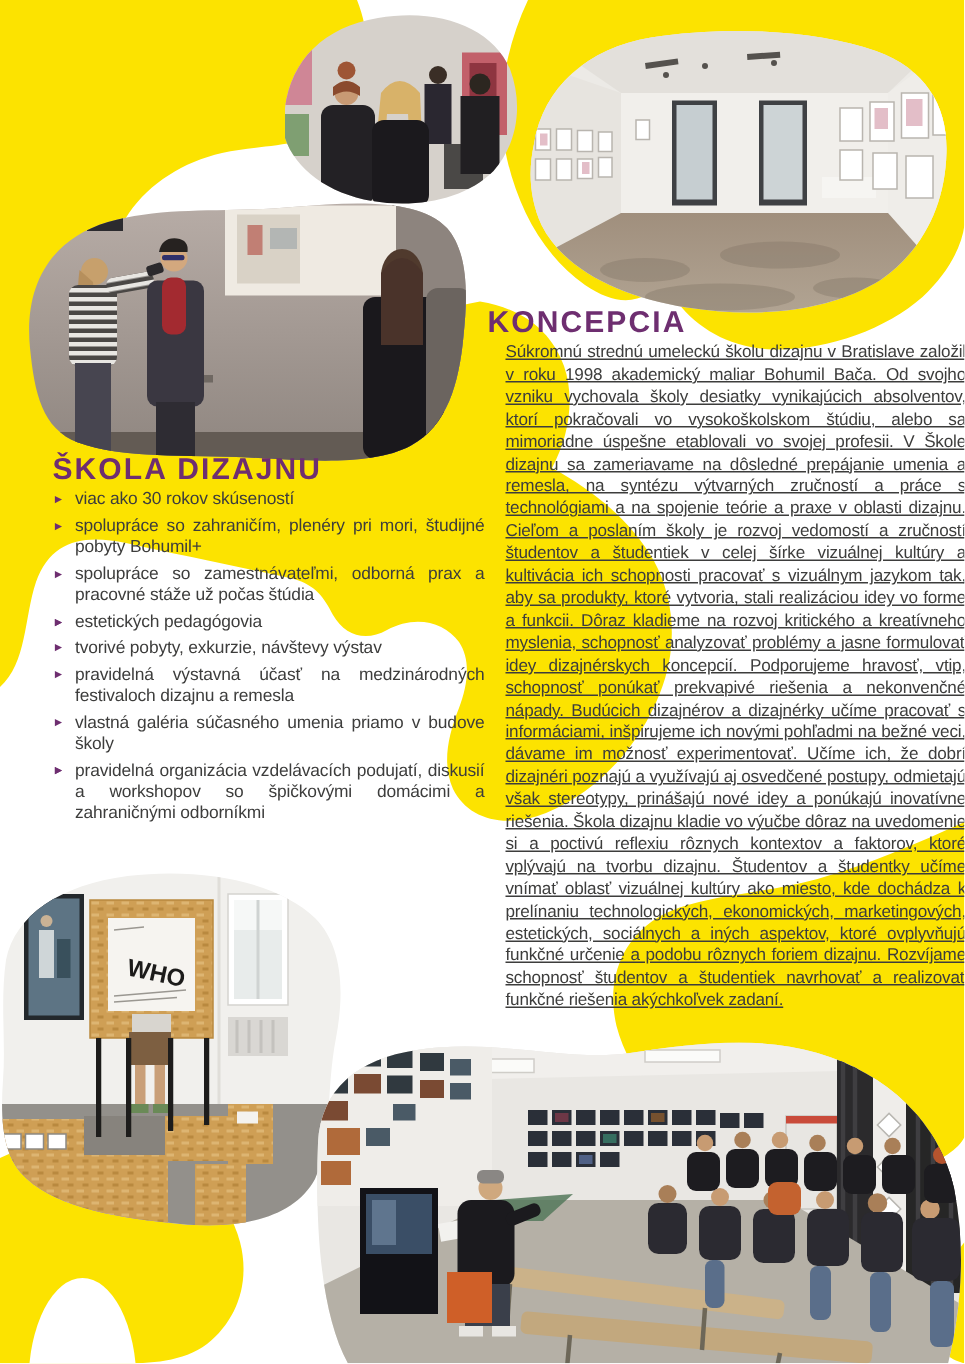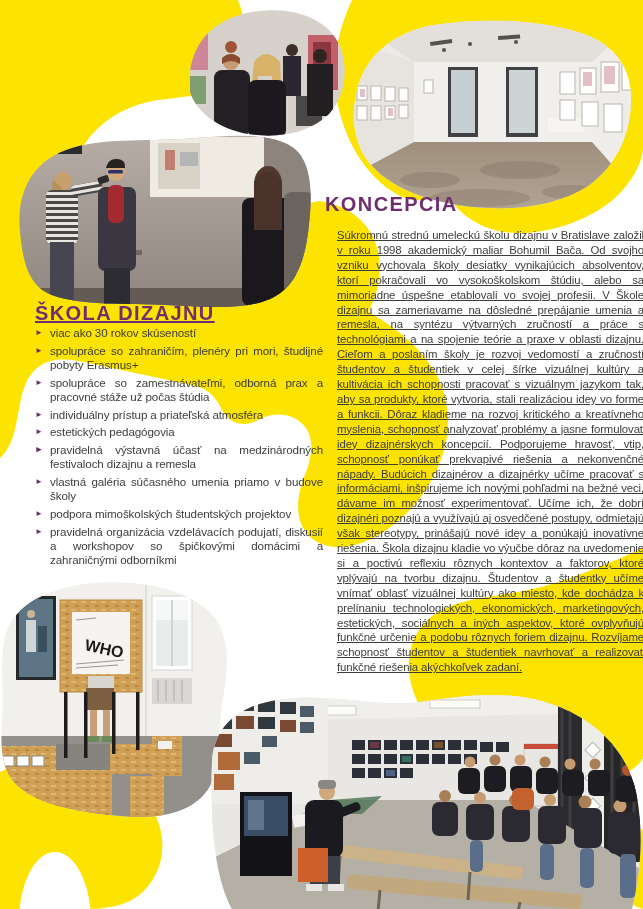--- a/index.html
+++ b/index.html
@@ -5,22 +5,22 @@
   html,body{margin:0;padding:0;background:#ffffff;}
   .page{
     position:relative;width:643px;height:909px;background:#ffffff;
     overflow:hidden;font-family:"Liberation Sans",sans-serif;
   }
   .art{position:absolute;left:0;top:0;}
   .sec-title{
     position:absolute;color:#6E2E70;font-weight:bold;font-size:20px;
     letter-spacing:1.4px;white-space:nowrap;
   }
-  #skola-title{left:35px;top:285px;text-decoration:underline;}
-  #koncepcia-title{left:325px;top:176px;}
+  #skola-title{left:35px;top:285px;}
+  #koncepcia-title{left:325px;top:187px;}
   .bullets{
     position:absolute;left:35px;top:326px;width:288px;margin:0;padding:0;
     list-style:none;font-size:11.6px;line-height:13.9px;color:#3D3D3C;
     letter-spacing:-0.1px;
   }
   .bullets li{position:relative;padding-left:15px;margin-bottom:4px;text-align:justify;}
   .bullets .arr{
     position:absolute;left:0;top:1px;font-size:8px;color:#6E2E70;line-height:12px;
   }
   .para{
@@ -397,28 +397,28 @@
       <rect x="306" y="884" width="16" height="7" fill="#e8e6e2"></rect>
       <rect x="328" y="884" width="16" height="7" fill="#e8e6e2"></rect>
       <rect x="298" y="848" width="30" height="34" fill="#cf5f28"></rect>
     </g>
   </svg>
 
   <h2 class="sec-title" id="skola-title">ŠKOLA DIZAJNU</h2>
 
   <ul class="bullets">
     <li><span class="arr">►</span><span>viac ako 30 rokov skúseností</span></li>
-    <li><span class="arr">►</span><span>spolupráce so zahraničím, plenéry pri mori, študijné pobyty Erasmus+</span></li>
+    <li><span class="arr">►</span><span>spolupráce so zahraničím, plenéry pri mori, študijné pobyty Bohumil+</span></li>
     <li><span class="arr">►</span><span>spolupráce so zamestnávateľmi, odborná prax a pracovné stáže už počas štúdia</span></li>
-    <li><span class="arr">►</span><span>individuálny prístup a priateľská atmosféra</span></li>
+    <li><span class="arr">►</span></li>
     <li><span class="arr">►</span><span>estetických pedagógovia</span></li>
-    <li><span class="arr">►</span></li>
+    <li><span class="arr">►</span><span>tvorivé pobyty, exkurzie, návštevy výstav</span></li>
     <li><span class="arr">►</span><span>pravidelná výstavná účasť na medzinárodných festivaloch dizajnu a remesla</span></li>
     <li><span class="arr">►</span><span>vlastná galéria súčasného umenia priamo v budove školy</span></li>
-    <li><span class="arr">►</span><span>podpora mimoškolských študentských projektov</span></li>
+    <li><span class="arr">►</span></li>
     <li><span class="arr">►</span><span>pravidelná organizácia vzdelávacích podujatí, diskusií a workshopov so špičkovými domácimi a zahraničnými odborníkmi</span></li>
   </ul>
 
   <h2 class="sec-title" id="koncepcia-title">KONCEPCIA</h2>
 
   <p class="para">Súkromnú strednú umeleckú školu dizajnu v Bratislave založil v roku 1998 akademický maliar Bohumil Bača. Od svojho vzniku vychovala školy desiatky vynikajúcich absolventov, ktorí pokračovali vo vysokoškolskom štúdiu, alebo sa mimoriadne úspešne etablovali vo svojej profesii. V Škole dizajnu sa zameriavame na dôsledné prepájanie umenia a remesla, na syntézu výtvarných zručností a práce s technológiami a na spojenie teórie a praxe v oblasti dizajnu. Cieľom a poslaním školy je rozvoj vedomostí a zručností študentov a študentiek v celej šírke vizuálnej kultúry a kultivácia ich schopnosti pracovať s vizuálnym jazykom tak, aby sa produkty, ktoré vytvoria, stali realizáciou idey vo forme a funkcii. Dôraz kladieme na rozvoj kritického a kreatívneho myslenia, schopnosť analyzovať problémy a jasne formulovať idey dizajnérskych koncepcií. Podporujeme hravosť, vtip, schopnosť ponúkať prekvapivé riešenia a nekonvenčné nápady. Budúcich dizajnérov a dizajnérky učíme pracovať s informáciami, inšpirujeme ich novými pohľadmi na bežné veci, dávame im možnosť experimentovať. Učíme ich, že dobrí dizajnéri poznajú a využívajú aj osvedčené postupy, odmietajú však stereotypy, prinášajú nové idey a ponúkajú inovatívne riešenia. Škola dizajnu kladie vo výučbe dôraz na uvedomenie si a poctivú reflexiu rôznych kontextov a faktorov, ktoré vplývajú na tvorbu dizajnu. Študentov a študentky učíme vnímať oblasť vizuálnej kultúry ako miesto, kde dochádza k prelínaniu technologických, ekonomických, marketingových, estetických, sociálnych a iných aspektov, ktoré ovplyvňujú funkčné určenie a podobu rôznych foriem dizajnu. Rozvíjame schopnosť študentov a študentiek navrhovať a realizovať funkčné riešenia akýchkoľvek zadaní.</p>
 
 </div>
 
 </body></html>

